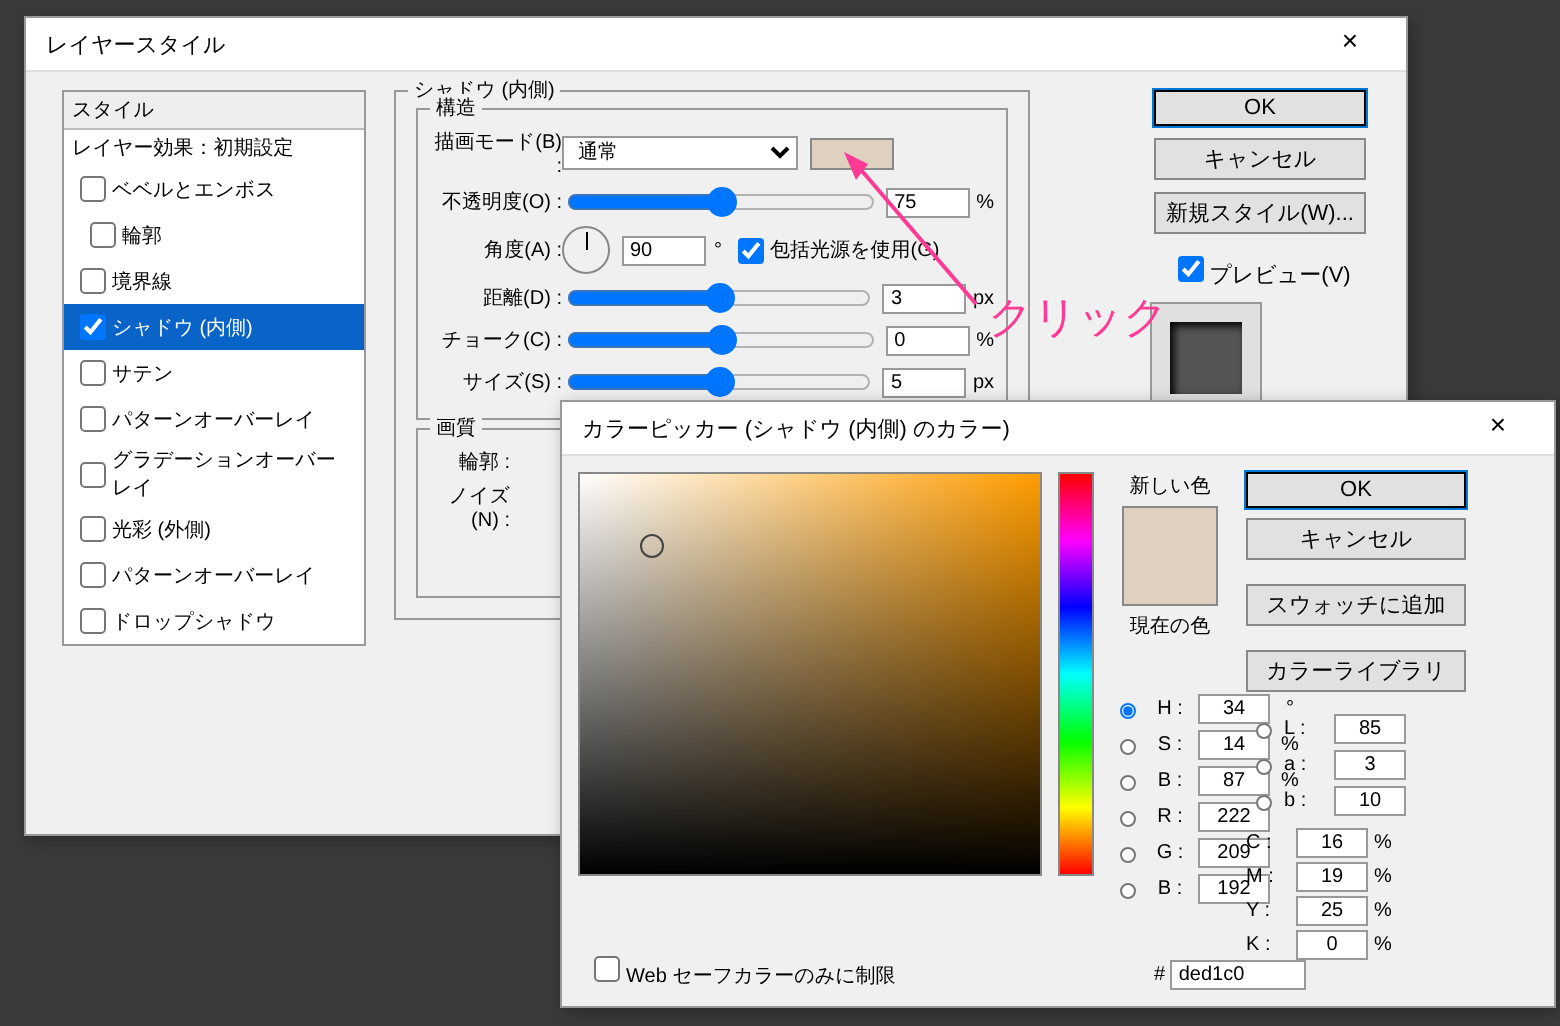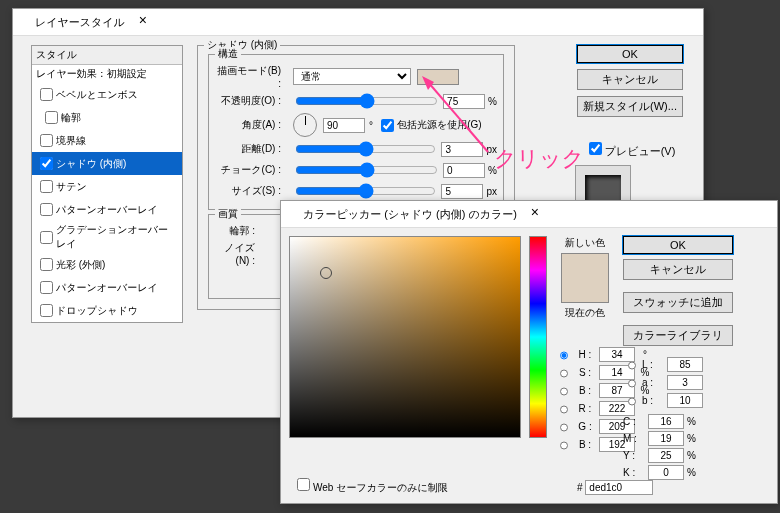--- a/index.html
+++ b/index.html
@@ -1,24 +1,24 @@
 <!DOCTYPE html>
 <html><head>
 <meta charset="utf-8">
 <style>
   body{margin:0;background:#3a3a3a;font:11px "MS UI Gothic",sans-serif;color:#000;width:780px;height:513px;position:relative;overflow:hidden}
   .win{position:absolute;background:#f0f0f0;border:1px solid #999;box-shadow:2px 2px 8px rgba(0,0,0,.3)}
-  .tbar{display:flex;align-items:center;justify-content:flex-start;background:#fff;border-bottom:1px solid #ddd;padding:4px 22px;font-size:11px}
+  .tbar{display:flex;align-items:center;justify-content:space-between;background:#fff;border-bottom:1px solid #ddd;padding:4px 10px;font-size:11px}
   .tclose{width:36px;height:18px;text-align:center;cursor:pointer;font-size:14px;line-height:14px}
   .btn{display:inline-block;background:#e1e1e1;border:1px solid #888;padding:2px 0;text-align:center;cursor:pointer;width:90px}
   .btn.def{border:1px solid #000;outline:1px solid #0078d7}
   .fs{border:1px solid #999;padding:6px;margin:4px}
   .fs-lg{position:absolute;top:-8px;left:6px;background:#f0f0f0;padding:0 3px;font-size:10px}
   .row{display:flex;align-items:center;margin:3px 0;font-size:10px}
-  .lbl{width:66px;text-align:right;margin-right:12px}
+  .lbl{width:66px;text-align:right;margin-right:0}
   .inp{border:1px solid #999;background:#fff;padding:1px 3px;font-size:10px}
   .sld{flex:1;height:14px}
   .cbx{margin-right:3px}
   .styles{position:absolute;left:18px;top:36px;width:150px;border:1px solid #999;background:#fff}
   .styles .hd{background:#eee;border-bottom:1px solid #bbb;padding:2px 4px;font-size:10px}
   .styles .it{padding:2px 4px;font-size:10px;display:flex;align-items:center}
   .styles .sub{padding-left:9px}
   .styles .sel{background:#0a64c8;color:#fff}
   .swatch{width:40px;height:14px;border:1px solid #888;display:inline-block}
   .prev{width:54px;height:54px;background:#e0e0e0;border:1px solid #999;display:flex;align-items:center;justify-content:center;margin-top:6px}
@@ -83,21 +83,21 @@
           <input type="checkbox" class="cbx" style="">
           <span>ドロップシャドウ</span>
         </div>
       </div>
   </div>
 
   <div style="position:absolute;right:18px;top:36px;width:110px;text-align:center">
     <div class="btn def" style="width:104px">OK</div>
     <div class="btn" style="width:104px;margin-top:6px">キャンセル</div>
     <div class="btn" style="width:104px;margin-top:6px">新規スタイル(W)...</div>
-    <div style="margin-top:22px"><input type="checkbox" class="cbx" checked="" style=""><span>プレビュー(V)</span></div>
+    <div style="margin-top:8px"><input type="checkbox" class="cbx" checked="" style=""><span>プレビュー(V)</span></div>
     <div class="prev">
         <div class="prev-in"></div>
       </div>
   </div>
 
   <div style="position:absolute;left:180px;top:32px;width:326px">
     <div class="fs" style="position:relative">
       <span class="fs-lg">シャドウ (内側)</span>
       <div class="fs" style="position:relative;margin-top:2px">
         <span class="fs-lg">構造</span>

